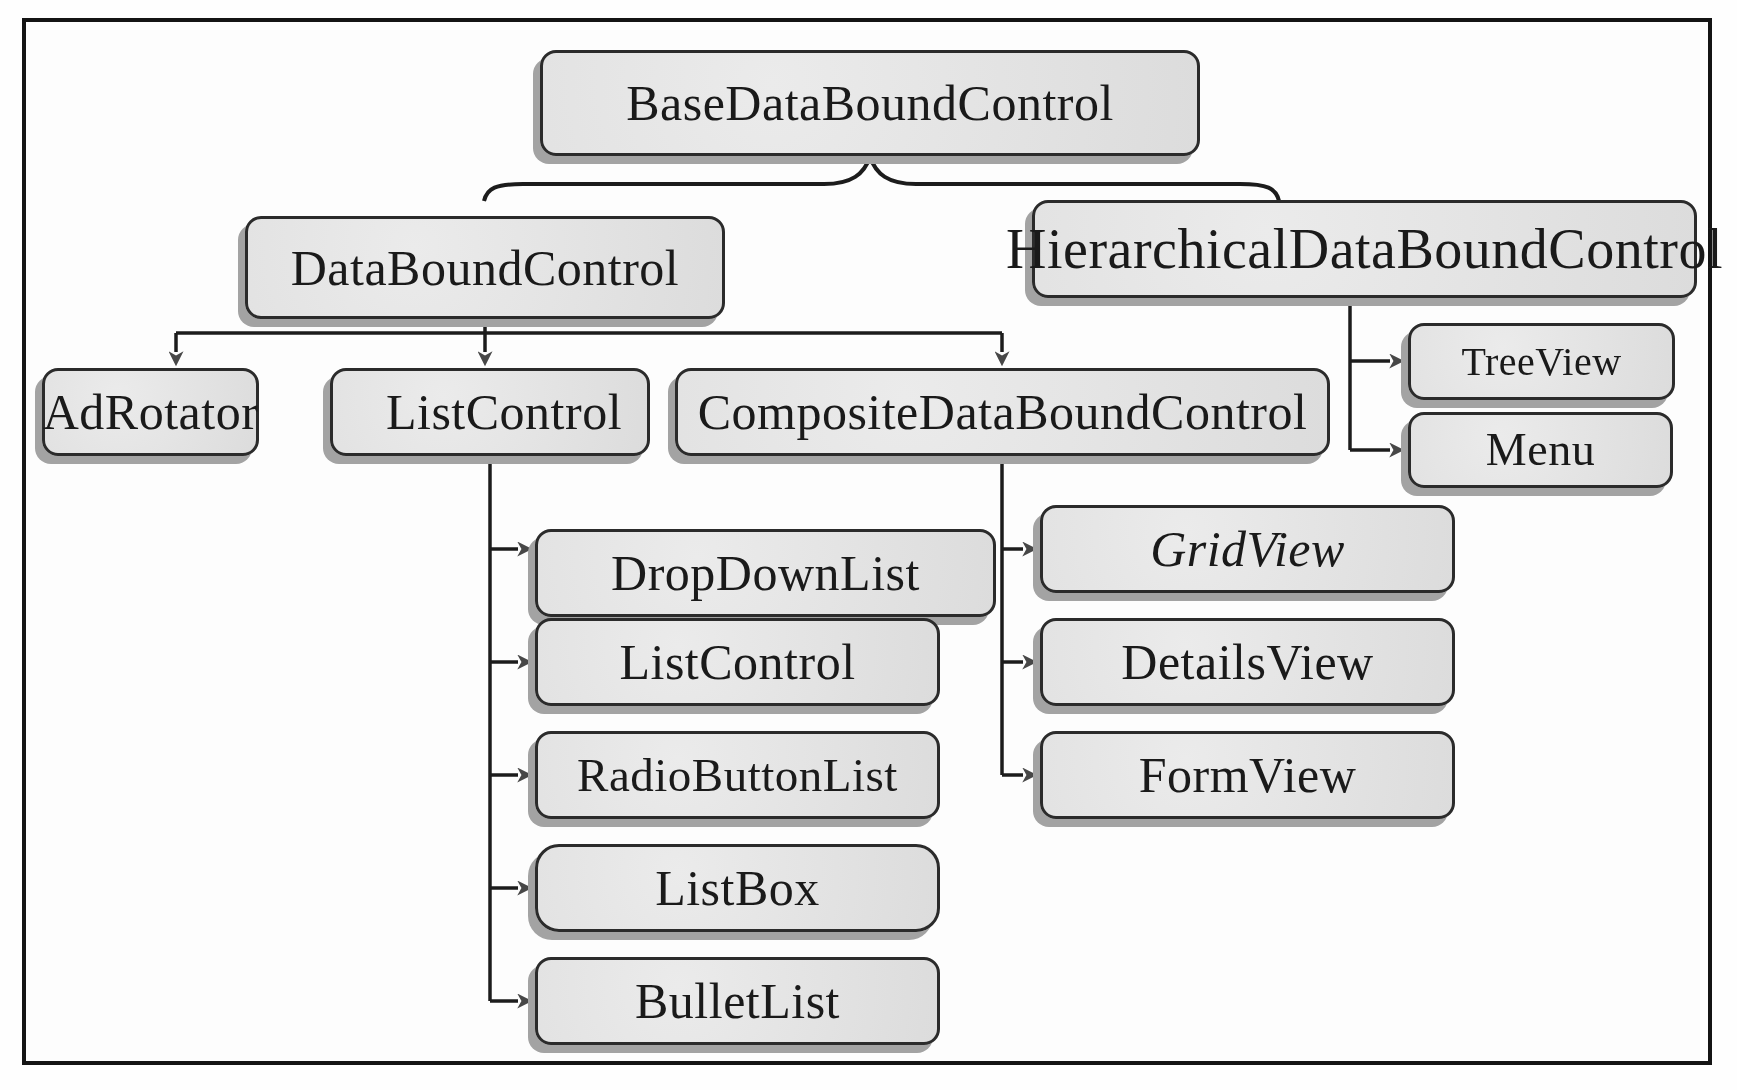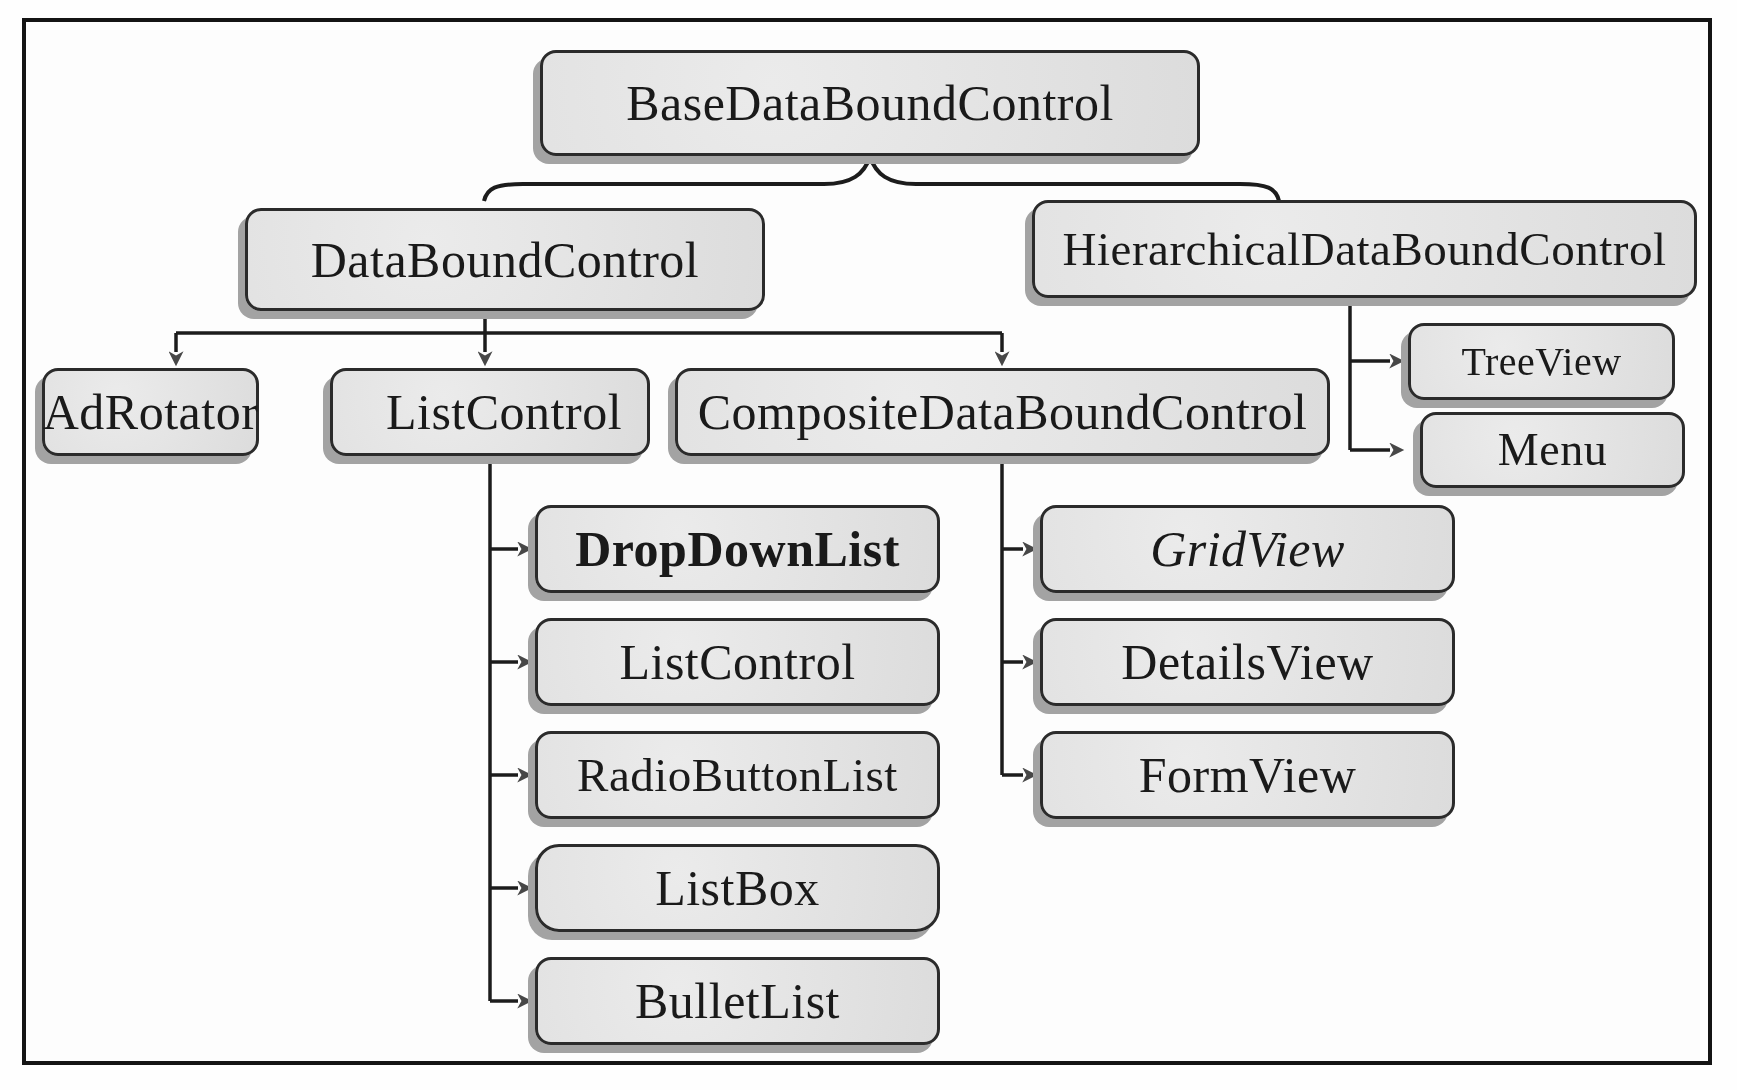--- a/index.html
+++ b/index.html
@@ -43,28 +43,28 @@
     border-radius: 16px;
     box-shadow: -7px 8px 0 0 #a3a3a3;
     color: #1a1a1a;
     font-size: 50px;
     white-space: nowrap;
     line-height: 1;
     letter-spacing: 0.5px;
   }
   
   .n-base            { left: 540px;  top: 50px;  width: 660px; height: 106px; }
-  .n-dbc             { left: 245px;  top: 208px; width: 520px; height: 103px; }
-  .n-hdbc            { left: 1032px; top: 200px; width: 665px; height: 98px;  font-size: 47px; }
+  .n-dbc             { left: 245px;  top: 216px; width: 480px; height: 103px; }
+  .n-hdbc            { left: 1032px; top: 200px; width: 665px; height: 98px;  font-size: 56px; }
   .n-adrotator       { left: 42px;   top: 368px; width: 217px; height: 88px; }
   .n-listcontrol     { left: 330px;  top: 368px; width: 320px; height: 88px; padding-left: 28px; }
   .n-composite       { left: 675px;  top: 368px; width: 655px; height: 88px; }
   .n-treeview        { left: 1408px; top: 323px; width: 267px; height: 77px; font-size: 40px; }
-  .n-menu            { left: 1408px; top: 412px; width: 265px; height: 76px; font-size: 46px; margin-left: 12px; }
-  .n-dropdownlist    { left: 535px;  top: 505px; width: 405px; height: 88px; font-weight: bold; }
+  .n-menu            { left: 1408px; top: 412px; width: 265px; height: 76px; font-size: 46px; }
+  .n-dropdownlist    { left: 535px;  top: 529px; width: 461px; height: 88px; }
   .n-checkboxlist    { left: 535px;  top: 618px; width: 405px; height: 88px; }
   .n-radiobuttonlist { left: 535px;  top: 731px; width: 405px; height: 88px; font-size: 47px; }
   .n-listbox         { left: 535px;  top: 844px; width: 405px; height: 88px; border-radius: 24px; }
   .n-bulletlist      { left: 535px;  top: 957px; width: 405px; height: 88px; }
   .n-gridview        { left: 1040px; top: 505px; width: 415px; height: 88px; font-style: italic; }
   .n-detailsview     { left: 1040px; top: 618px; width: 415px; height: 88px; }
   .n-formview        { left: 1040px; top: 731px; width: 415px; height: 88px; }
 </style>
 </head>
 <body>

